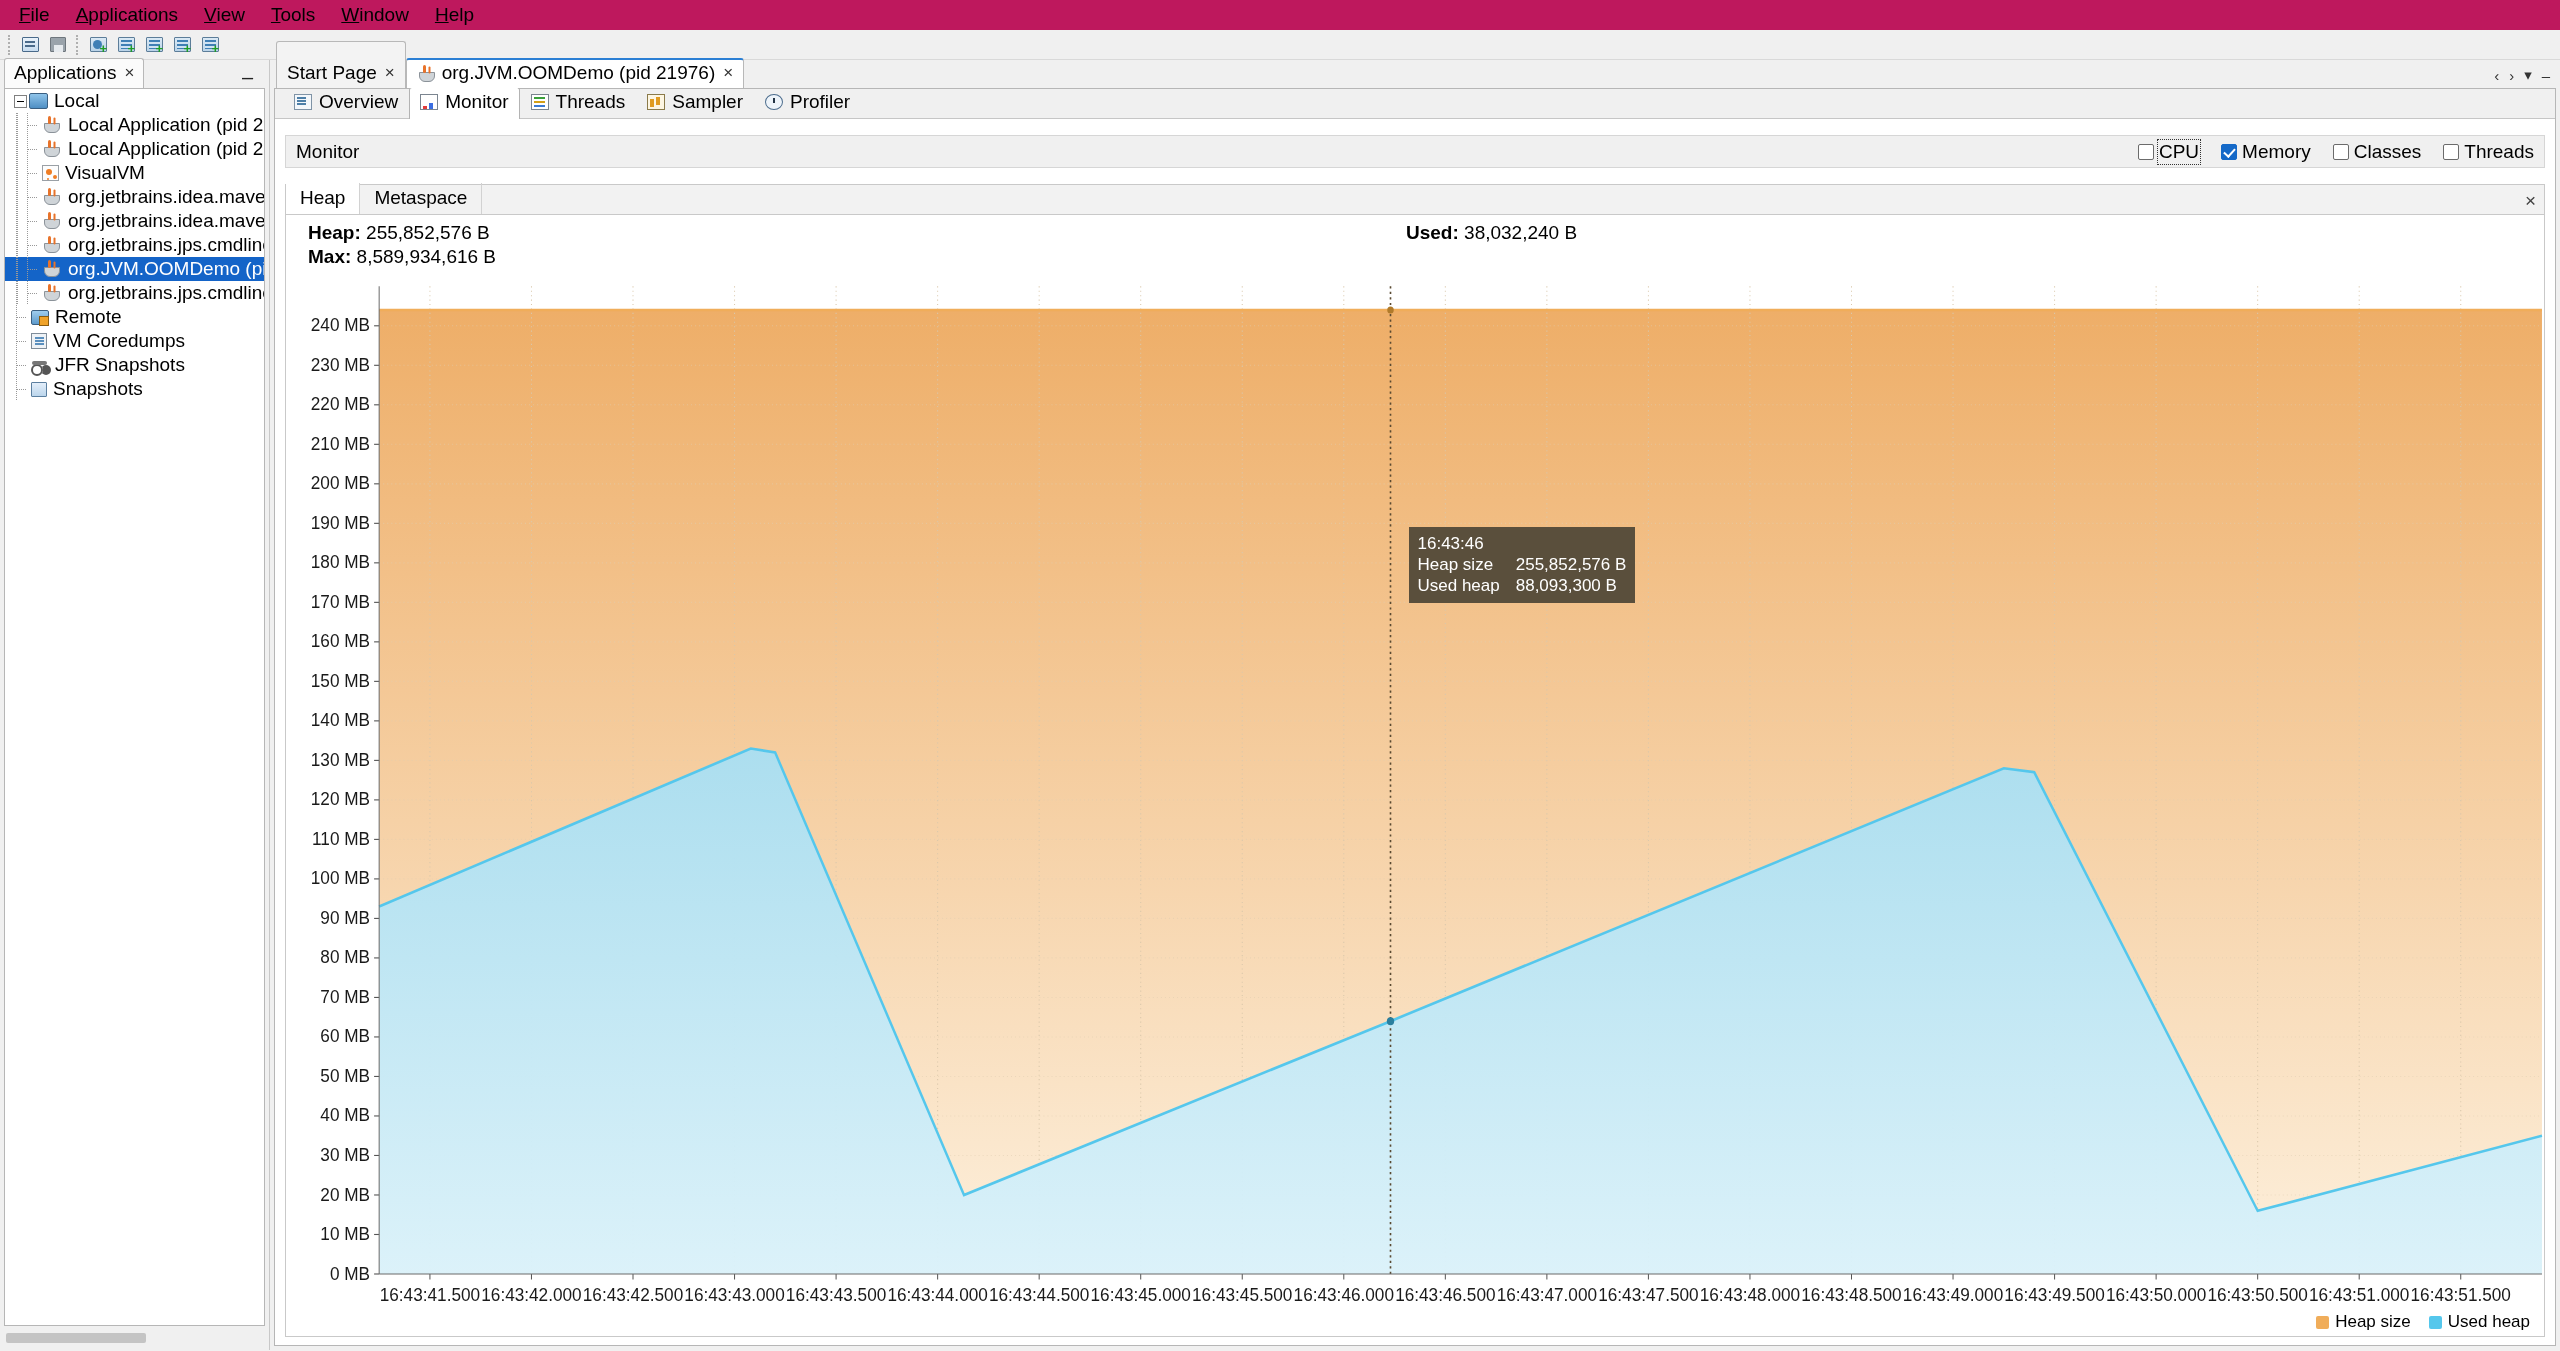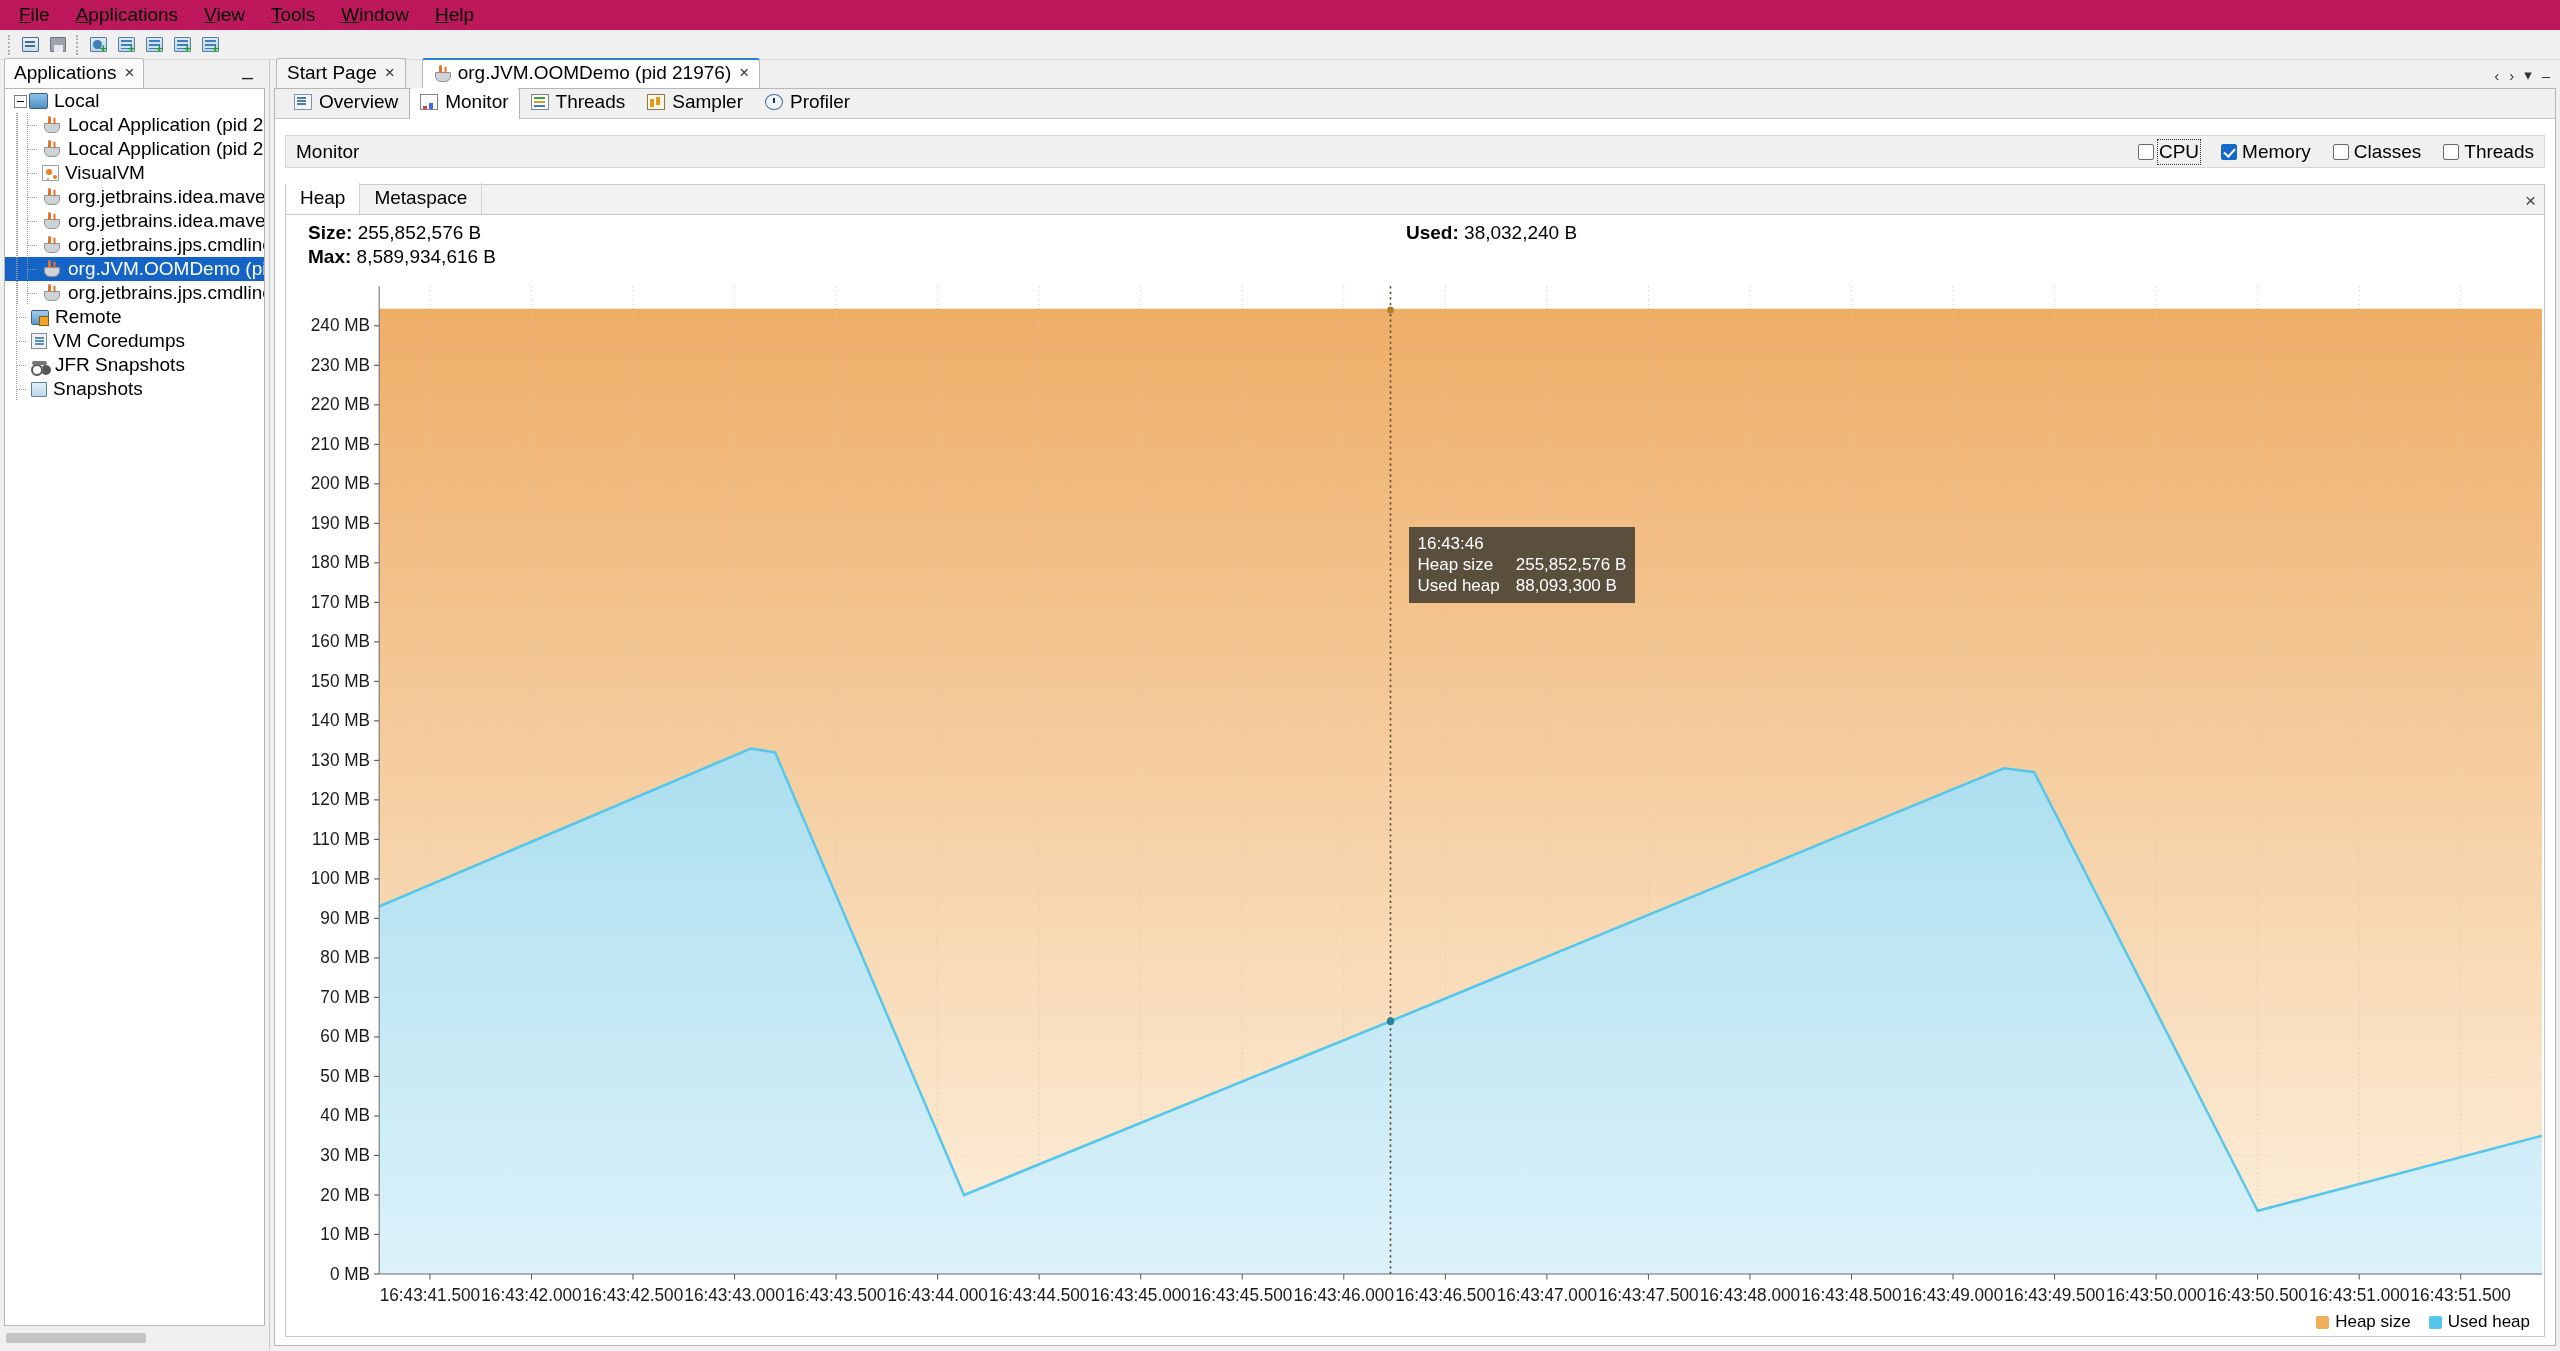--- a/index.html
+++ b/index.html
@@ -324,25 +324,25 @@
     display: flex;
     align-items: flex-end;
     background: #f0f0f0;
     position: relative;
     padding-left: 6px;
   }
   .doc-tab {
     border: 1px solid #b8b8b8;
     border-bottom: none;
     background: #f3f3f3;
-    padding: 3px 10px 4px 10px;
+    padding: 20px 10px 4px 10px;
     font-size: 19px;
     display: flex; align-items: center; gap: 8px;
     border-radius: 3px 3px 0 0;
-    margin-right: 16px;
+    margin-right: 0;
   }
   .doc-tab.active {
     background: #fff;
     border-top: 2px solid #2b7fd4;
     padding-top: 2px;
   }
   .doc-tab .xclose { font-size: 17px; color: #333; }
   .tabrow-right {
     margin-left: auto;
     display: flex; align-items: center; gap: 10px;
@@ -774,21 +774,21 @@
       <div class="heap-panel">
         <div class="heap-tabs">
           <div class="heap-tab active">Heap</div>
           <div class="heap-tab">Metaspace</div>
           <div class="heap-close">×</div>
         </div>
 
         <div class="heap-stats">
           <div class="stat-left">
             <div>
-              <b>Size:</b>
+              <b>Heap:</b>
               <span>255,852,576 B</span>
             </div>
             <div>
               <b>Max:</b>
               <span>8,589,934,616 B</span>
             </div>
           </div>
           <div class="stat-mid">
             <b>Used:</b>
             <span>38,032,240 B</span>

